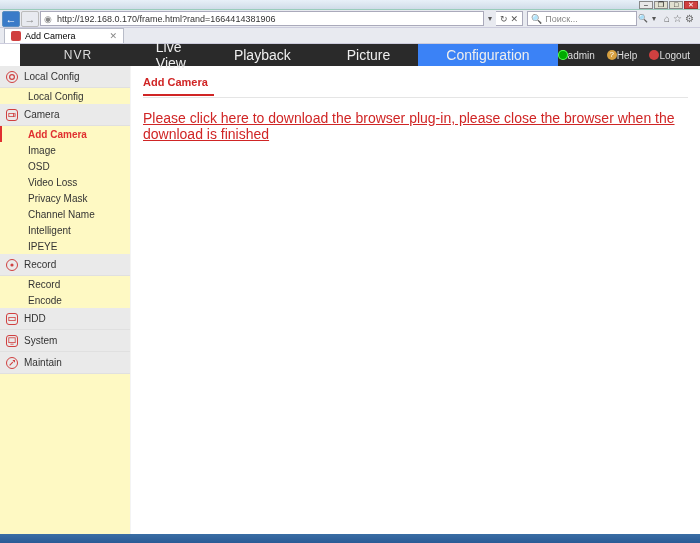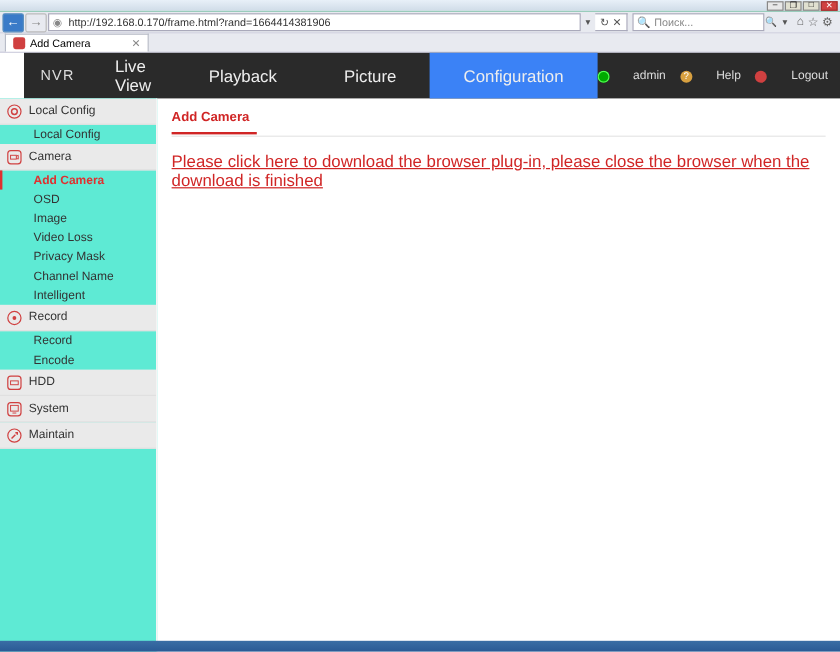--- a/index.html
+++ b/index.html
@@ -21,35 +21,35 @@
 .searchbox { width: 110px; height: 15px; background: #fff; border: 1px solid #aab; display: flex; align-items: center; padding: 0 3px; font-size: 9px; color: #888; margin-left: 3px; }
 .searchbox .mag { margin-right: 3px; }
 .iebtns { display: flex; gap: 3px; padding: 0 4px; font-size: 10px; color: #666; }
 
 .tabbar { height: 16px; background: #e8eaf0; border-bottom: 1px solid #ccd; display: flex; align-items: flex-end; padding-left: 4px; }
 .tab { height: 15px; background: #fff; border: 1px solid #b8bcc8; border-bottom: none; padding: 0 6px; display: flex; align-items: center; font-size: 9px; gap: 4px; }
 .tab .favicon { width: 10px; height: 10px; background: #d04040; border-radius: 2px; }
 .tab .tabx { color: #888; font-size: 9px; margin-left: 30px; }
 
 
-.header { height: 38px; background: #2a2a2a; display: flex; align-items: center; margin-left: 20px; }
+.header { height: 22px; background: #2a2a2a; display: flex; align-items: center; margin-left: 20px; }
 .brand { width: 131px; text-align: center; color: #ddd; font-size: 12px; letter-spacing: 1px; }
 .mainnav { display: flex; height: 100%; }
 .mainnav-item { padding: 0 28px; display: flex; align-items: center; color: #eee; font-size: 14px; cursor: pointer; }
 .mainnav-item.active { background: #3b82f6; }
 .mainnav-item.first { padding: 0 20px; }
 .header-right { margin-left: auto; display: flex; align-items: center; padding-right: 10px; gap: 12px; font-size: 10px; color: #ddd; }
-.header-right .item { display: flex; align-items: flex-end; gap: 20px; cursor: pointer; }
+.header-right .item { display: flex; align-items: flex-start; gap: 0; cursor: pointer; }
 .header-right .ico { width: 10px; height: 10px; border-radius: 50%; }
 .ico.user { background: #0a0; box-shadow: inset 0 0 0 1px #5f5; }
 .ico.help { background: #d7a040; border-radius: 50%; color: #fff; font-size: 8px; display:flex; align-items:center; justify-content:center; }
 .ico.logout { background: #d04040; }
 
 .body { display: flex; height: calc(543px - 10px - 18px - 16px - 22px - 9px); }
-.sidebar { width: 131px; background: #5eead4; border-right: 1px solid #f4f4f4; overflow: hidden; }
+.sidebar { width: 131px; background: #fef9c3; border-right: 1px solid #f4f4f4; overflow: hidden; }
 .side-group { height: 22px; display: flex; align-items: center; padding-left: 6px; gap: 6px; background: #eaeaea; border-bottom: 1px solid #e0e0e0; font-size: 10px; color: #333; cursor: pointer; }
 .side-group .gicon { width: 12px; height: 12px; border: 1.5px solid #d04040; border-radius: 3px; display: flex; align-items: center; justify-content: center; }
 .side-group .gicon.round { border-radius: 50%; }
 .side-group .gicon svg { width: 8px; height: 8px; }
 .side-item { height: 16px; display: flex; align-items: center; padding-left: 28px; font-size: 10px; color: #333; cursor: pointer; }
 .side-item.active { color: #e03030; font-weight: bold; border-left: 2px solid #e03030; padding-left: 26px; }
 
 .content { flex: 1; padding: 10px 12px; }
 .content-title { font-size: 11px; color: #d02525; font-weight: bold; padding: 0 0 6px 0; }
 .title-underline { width: 71px; height: 2px; background: #d02525; margin-bottom: 1px; }
@@ -141,26 +141,27 @@
     <div class="side-group">
       <span class="gicon">
           <svg viewBox="0 0 10 10">
             <rect x="1" y="3" width="6" height="4" fill="none" stroke="#d04040"></rect>
             <path d="M7 4 L9 3 L9 7 L7 6" fill="none" stroke="#d04040"></path>
           </svg>
         </span>
       <span>Camera</span>
     </div>
     <div class="side-item active">Add Camera</div>
+    <div class="side-item">Image</div>
     <div class="side-item">OSD</div>
-    <div class="side-item">Image</div>
     <div class="side-item">Video Loss</div>
     <div class="side-item">Privacy Mask</div>
     <div class="side-item">Channel Name</div>
     <div class="side-item">Intelligent</div>
+    <div class="side-item">IPEYE</div>
 
     <div class="side-group">
       <span class="gicon round">
           <svg viewBox="0 0 10 10">
             <circle cx="5" cy="5" r="2" fill="#d04040"></circle>
           </svg>
         </span>
       <span>Record</span>
     </div>
     <div class="side-item">Record</div>

